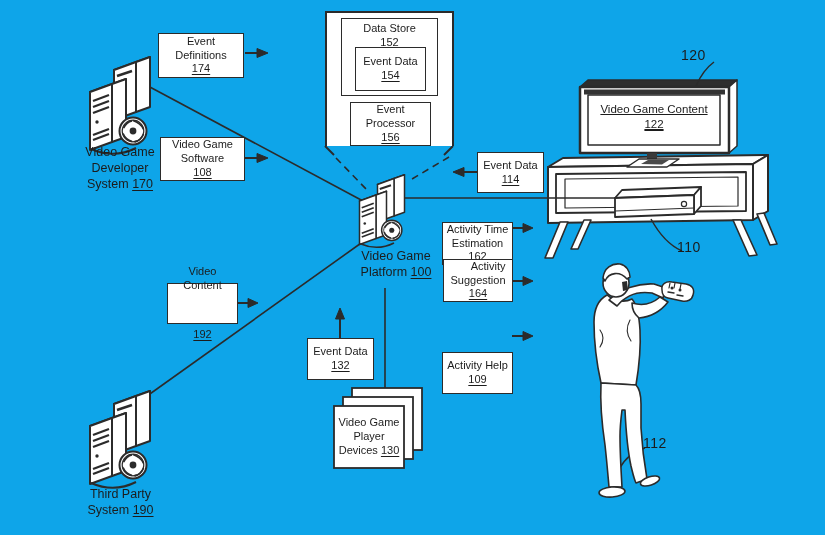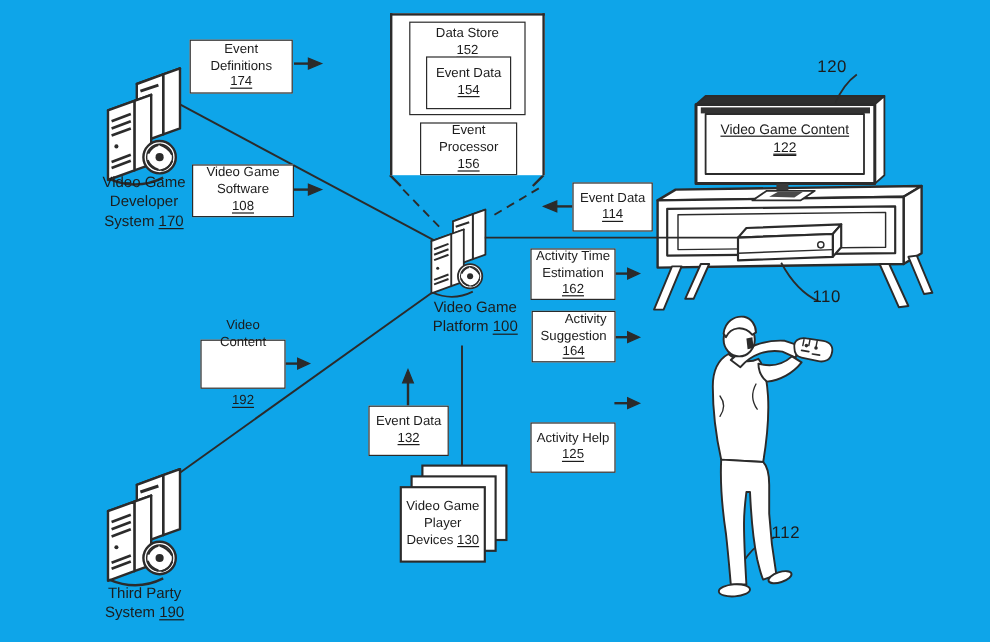--- a/index.html
+++ b/index.html
@@ -189,33 +189,33 @@
 </div>
 <div class="pbox" style="left:160px;top:137px;width:85px;height:44px;">
   <span class="lbl">Video Game
 Software</span>
   <span class="ref">108</span>
 </div>
 <div class="pbox" style="left:477px;top:152px;width:67px;height:41px;">
   <span class="lbl">Event Data</span>
   <span class="ref">114</span>
 </div>
-<div class="pbox" style="left:442px;top:207px;width:71px;height:43px;">
+<div class="pbox" style="left:442px;top:222px;width:71px;height:43px;">
   <span class="lbl">Activity Time
 Estimation</span>
   <span class="ref">162</span>
 </div>
 <div class="pbox" style="left:443px;top:259px;width:70px;height:43px;text-align:right;">
   <span class="lbl">Activity
 Suggestion</span>
   <span class="ref">164</span>
 </div>
 <div class="pbox" style="left:442px;top:304px;width:71px;height:42px;margin-top:48px;">
   <span class="lbl">Activity Help</span>
-  <span class="ref">125</span>
+  <span class="ref">109</span>
 </div>
 <div class="pbox" style="left:167px;top:283px;width:71px;height:41px;gap:36px;">
   <span class="lbl">Video
 Content</span>
   <span class="ref">192</span>
 </div>
 <div class="pbox" style="left:307px;top:338px;width:67px;height:42px;">
   <span class="lbl">Event Data</span>
   <span class="ref">132</span>
 </div>

